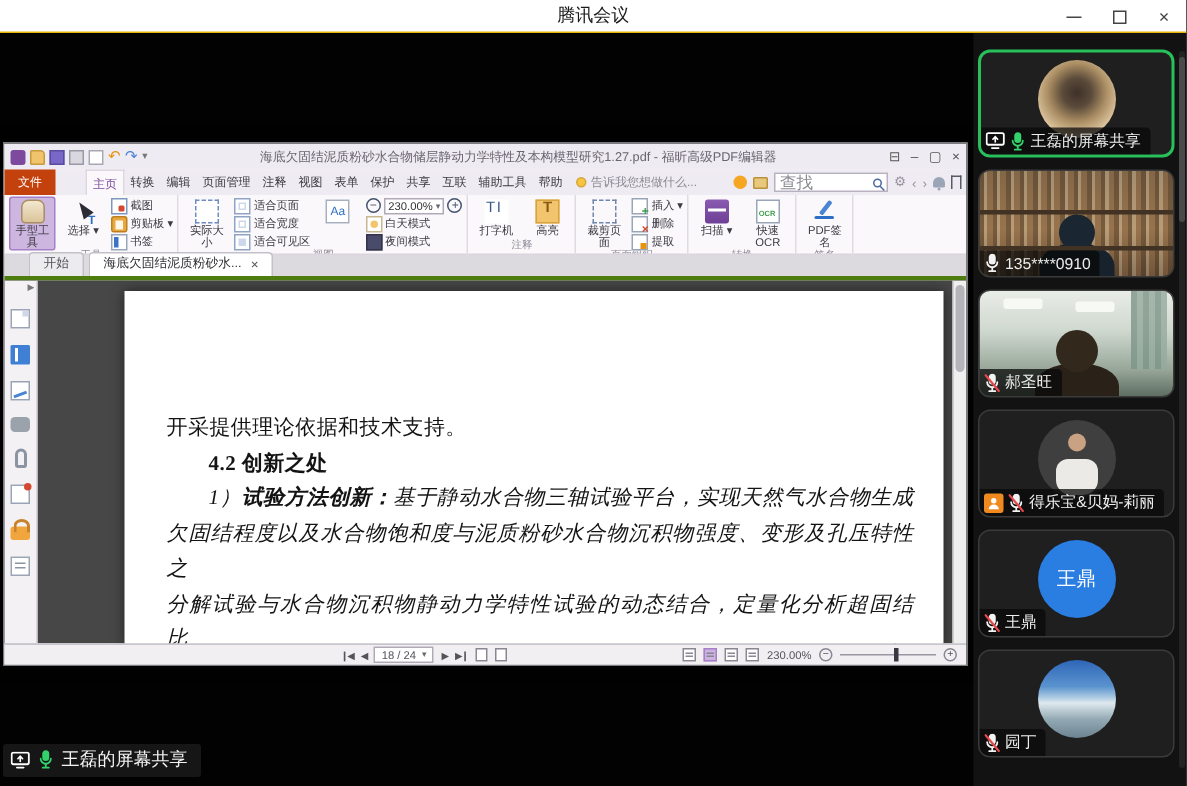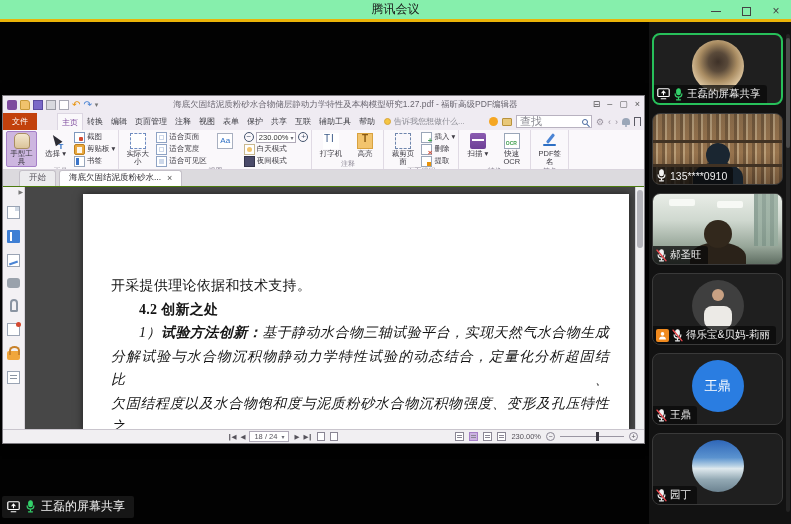--- a/index.html
+++ b/index.html
@@ -1,21 +1,21 @@
 <!DOCTYPE html>
 <html><head>
 <meta charset="utf-8">
 <style>
 *{box-sizing:border-box;margin:0;padding:0;}
 html,body{background:#222;}
 body{font-family:"Liberation Sans","DejaVu Sans",sans-serif;}
 .stage{position:relative;width:791px;height:524px;overflow:hidden;background:#050505;}
 
 
-.mtitlebar{position:absolute;top:0;left:0;right:0;height:22px;background:#86efac;border-bottom:3px solid #eab308;display:flex;align-items:center;}
+.mtitlebar{position:absolute;top:0;left:0;right:0;height:22px;background:#ffffff;border-bottom:1px solid #eab308;display:flex;align-items:center;}
 .mtitle{position:absolute;left:0;right:0;text-align:center;font-size:12px;color:#1a1a1a;}
 .mcontrols{position:absolute;right:0;top:0;height:22px;display:flex;}
 .wc{width:30px;height:22px;display:flex;align-items:center;justify-content:center;cursor:default;}
 .wc-min{width:10px;border-bottom:1px solid #444;height:1px;display:block;}
 .wc-max{width:9px;height:9px;border:1px solid #444;display:block;}
 .wc-x{font-style:normal;font-size:12px;color:#444;line-height:1;}
 
 
 .mcontent{position:absolute;top:22px;left:0;right:0;bottom:0;background:#080808;display:flex;}
 .share{position:relative;width:649px;background:#020202;}
@@ -105,21 +105,21 @@
 .tic-scan::before{content:"";position:absolute;left:2px;right:2px;top:6px;height:2px;background:#fff;}
 .tic-ocr{background:#fff;border:1px solid #9aa6b8;}
 .tic-ocr::before{content:"OCR";position:absolute;left:1px;top:5px;font-size:5px;font-weight:bold;color:#3f9e4d;}
 .tic-pdf-sign::before{content:"";position:absolute;left:1px;bottom:3px;width:13px;height:2px;background:#2d6fc4;border-radius:2px;}
 .tic-pdf-sign::after{content:"";position:absolute;left:7px;top:0;width:3px;height:11px;background:#4a84d4;transform:rotate(38deg);border-radius:1px;}
 .tic-day-mode{background:#fff;border:1px solid #c8b890;}
 .tic-day-mode::before{content:"";position:absolute;inset:2px;background:#f2c46d;border-radius:50%;}
 .tic-night-mode{background:#4a4a6a;border:1px solid #33334a;}
 
 
-.dtabs{height:17px;background:#dcdade;display:flex;align-items:flex-end;padding-left:16px;gap:3px;flex:none;border-bottom:1px solid #4d7c0f;}
+.dtabs{height:17px;background:#dcdade;display:flex;align-items:flex-end;padding-left:16px;gap:3px;flex:none;border-bottom:3px solid #4d7c0f;}
 .dtab{display:flex;align-items:center;gap:6px;font-size:8.5px;color:#55525a;background:#ececee;border:1px solid #c4c0c8;border-bottom:none;border-radius:3px 3px 0 0;padding:1px 9px 2px 9px;white-space:nowrap;}
 .dtab.active{background:#fff;color:#2e2c32;}
 .dclose{font-style:normal;font-size:9px;color:#555;line-height:1;}
 
 
 .pbody{flex:1;display:flex;align-items:stretch;background:#474747;overflow:hidden;}
 .navstrip{width:22px;background:#f3f1f4;border-right:1px solid #d8d4db;display:flex;flex-direction:column;align-items:center;padding-top:1px;gap:11px;flex:none;}
 .nvtoggle{font-size:6px;color:#777;align-self:flex-end;margin-right:1px;}
 .nv{width:13px;height:13px;position:relative;display:inline-block;}
 .nv-page-thumbnails{background:#fff;border:1px solid #9aa4b4;}
@@ -427,22 +427,22 @@
               <span class="nv nv-attachments"></span>
               <span class="nv nv-form-fields"></span>
               <span class="nv nv-security"></span>
               <span class="nv nv-layers"></span>
             </div>
           <div class="canvas">
             <div class="page">
                 <div class="docline l-short"><span>开采提供理论依据和技术支持。</span></div>
                 <div class="docline l-heading"><b>4.2  创新之处</b></div>
                 <div class="docline l-indent"><span>1）</span><b>试验方法创新：</b><span>基于静动水合物三轴试验平台，实现天然气水合物生成</span></div>
+                <div class="docline l-just"><span>欠固结程度以及水合物饱和度与泥质粉砂水合物沉积物强度、变形及孔压特性之</span></div>
                 <div class="docline l-just"><span>分解试验与水合物沉积物静动力学特性试验的动态结合，定量化分析超固结比、</span></div>
-                <div class="docline l-just"><span>欠固结程度以及水合物饱和度与泥质粉砂水合物沉积物强度、变形及孔压特性之</span></div>
               </div>
           </div>
           <div class="vscroll">
               <i class="vthumb"></i>
             </div>
         </div>
 
         <div class="pstatus">
           <div class="pgnav">
             <span class="sic">❙◀</span>

